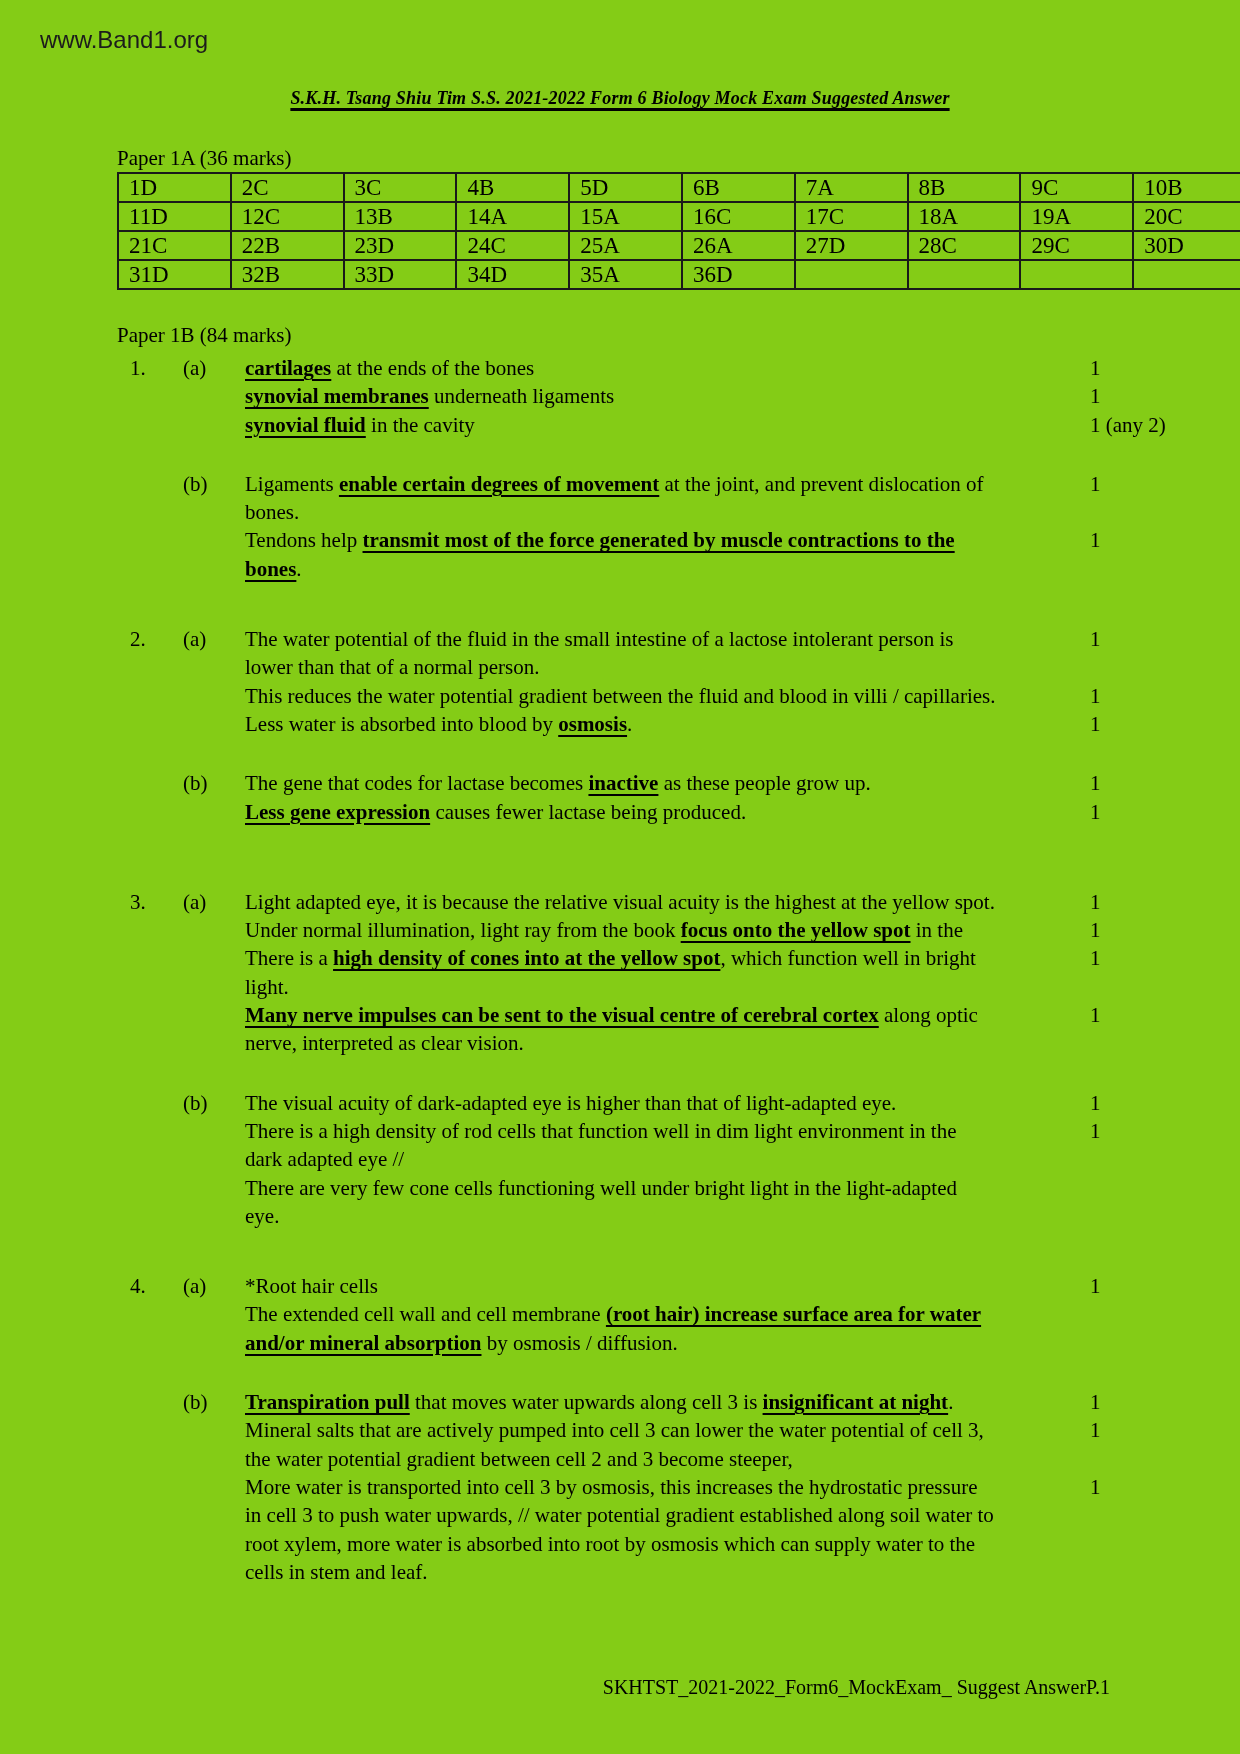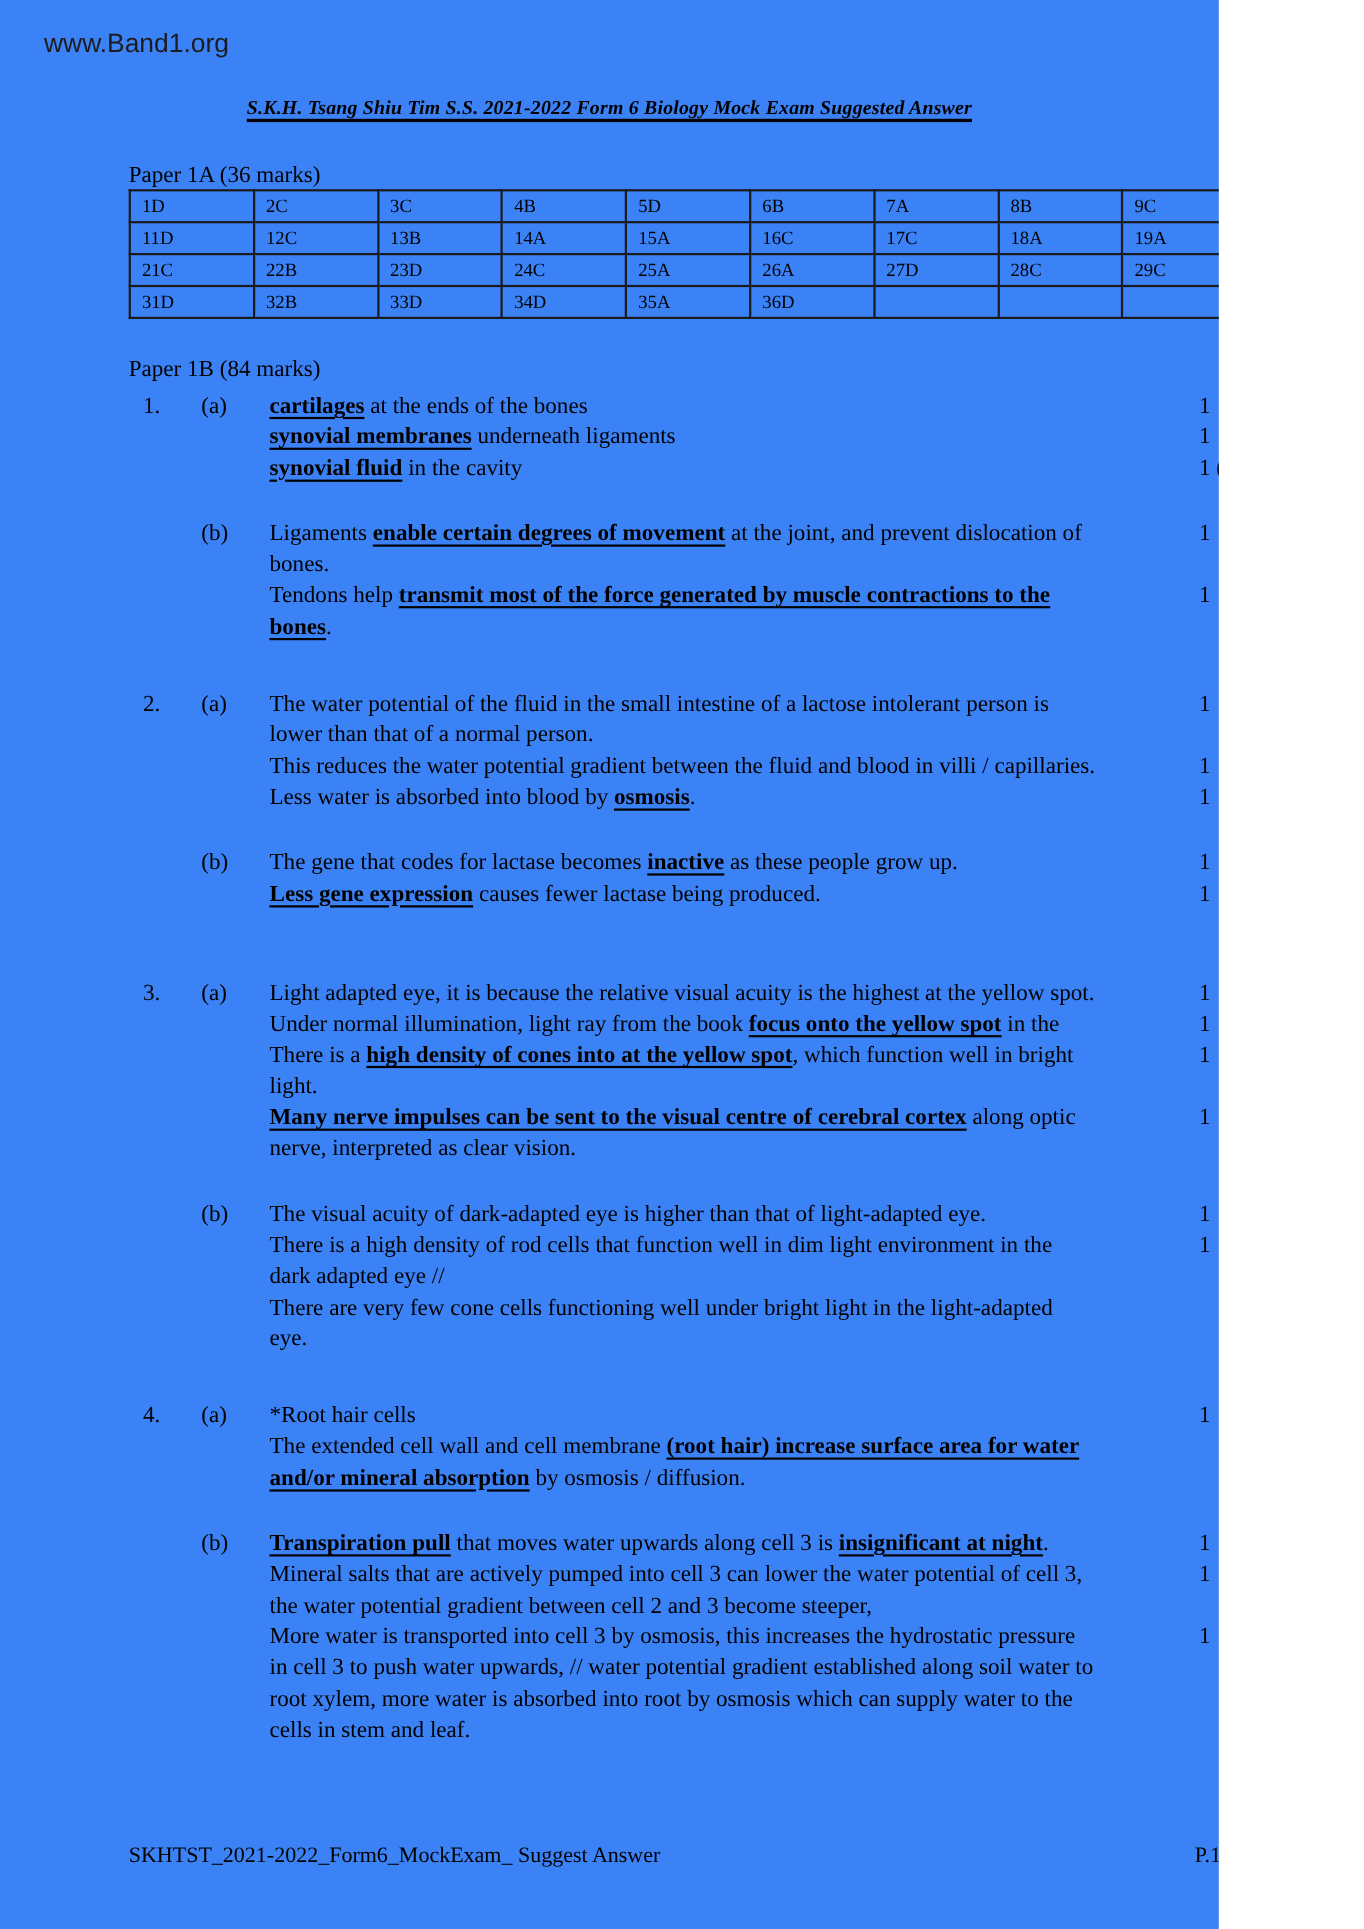--- a/index.html
+++ b/index.html
@@ -1,17 +1,17 @@
 <!DOCTYPE html>
 <html><head>
 <meta charset="utf-8">
 <style>
   html,body { margin:0; padding:0; background:#ffffff; }
   .page {
-    position:relative; width:1108px; height:1754px; background:#3b82f6;
+    position:relative; width:1240px; height:1754px; background:#84cc16;
     color:#000; font-family:"Liberation Serif","DejaVu Serif",serif; overflow:hidden;
   }
   .watermark {
     position:absolute; left:40px; top:26px;
     font-family:"Liberation Sans","DejaVu Sans",sans-serif;
     font-size:24px; color:#1c1c1c;
   }
   .title-row { position:absolute; top:88px; left:0; width:100%; text-align:center; }
   .exam-title {
     display:inline-block; font-size:18px; font-weight:bold; font-style:italic;
@@ -19,42 +19,42 @@
     letter-spacing:0.2px;
   }
   .content { position:absolute; left:117px; top:144px; width:1060px; }
   .section-heading {
     font-size:21px; line-height:28px;
     text-decoration-thickness:1.5px; text-underline-offset:3px;
   }
   table.answers { border-collapse:collapse; table-layout:fixed; width:1008px; margin-top:0; }
   table.answers td {
     width:100.8px; height:27px; border:2px solid #1a1a1a;
-    font-size:17px; padding:0 0 0 10px; vertical-align:middle;
+    font-size:23px; padding:0 0 0 10px; vertical-align:middle;
   }
   .p1b-heading { margin-top:31px; }
   .questions { margin-top:5px; font-size:21px; line-height:28.3px; }
   .question { display:flex; margin-top:42px; }
   .questions > .question:first-child { margin-top:0; }
   .questions > .question:nth-child(3) { margin-top:62px; }
   .qnum { width:66px; padding-left:13px; box-sizing:border-box; flex:none; }
   .parts { flex:1; min-width:0; }
   .part { display:flex; margin-top:31px; }
   .parts > .part:first-child { margin-top:0; }
   .plabel { width:62px; flex:none; }
   .pbody { flex:1; min-width:0; }
   .line { position:relative; white-space:nowrap; }
   .bu {
     font-weight:bold; text-decoration:underline;
     text-decoration-thickness:2px; text-underline-offset:3.5px;
   }
   .mark { position:absolute; left:845px; top:0; font-weight:normal; white-space:nowrap; }
   .footer {
     position:absolute; left:117px; top:1676px; width:993px;
-    display:flex; justify-content:space-between; font-size:20px;
+    display:flex; justify-content:flex-end; font-size:20px;
   }
 </style>
 </head>
 <body>
 
 <div class="page">
   <div class="watermark">www.Band1.org</div>
 
   <div class="title-row">
     <span class="exam-title">S.K.H. Tsang Shiu Tim S.S. 2021-2022 Form 6 Biology Mock Exam Suggested Answer</span>

